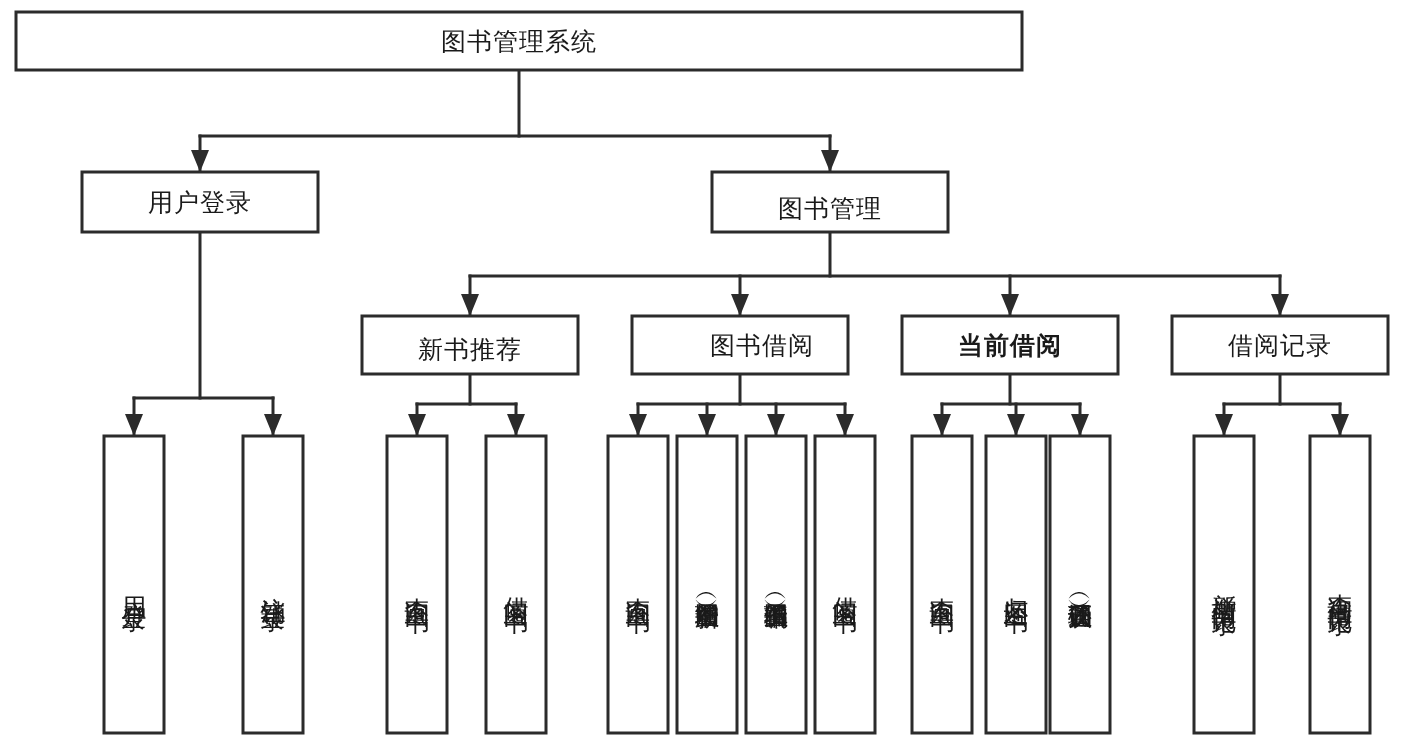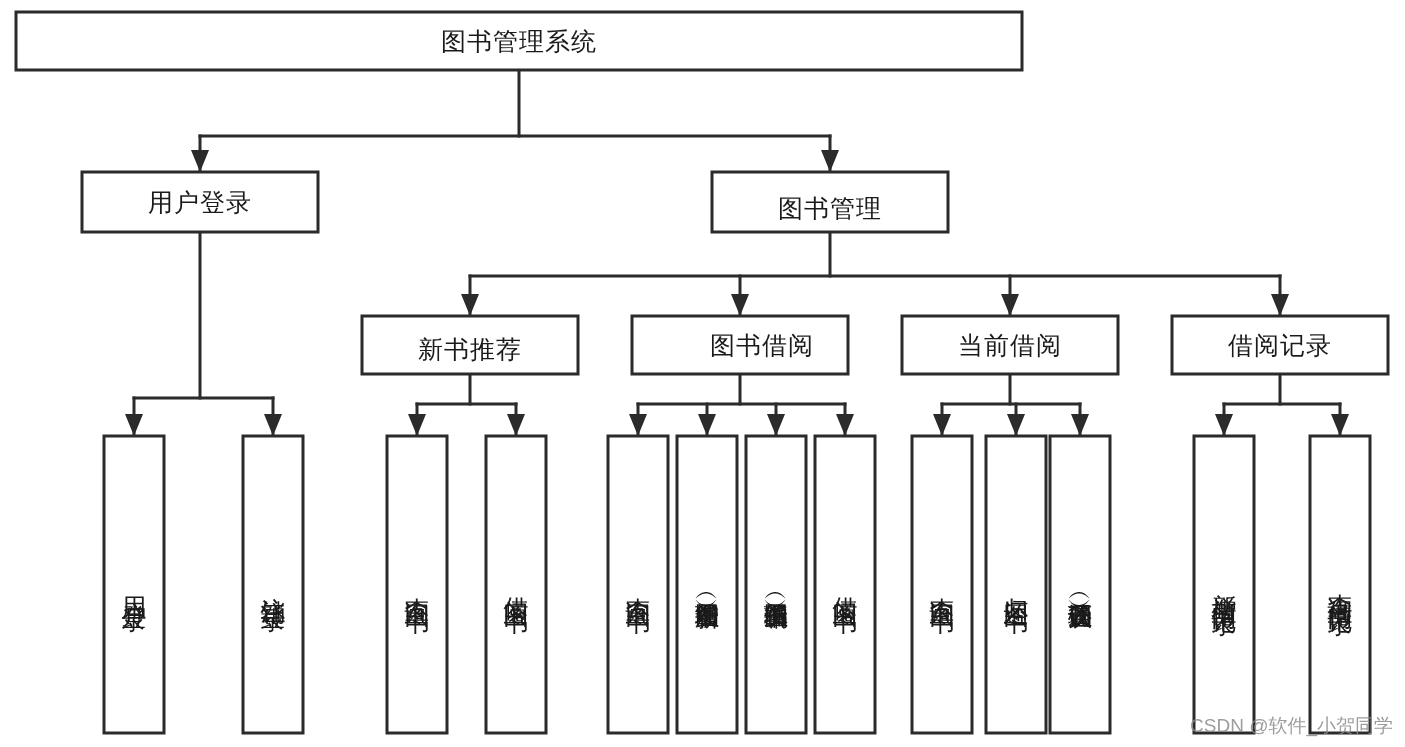--- a/index.html
+++ b/index.html
@@ -181,21 +181,21 @@
       </div>
       <div class="vtext-wrap" style="left: 243px; top: 436px; width: 60px; height: 297px;">
         <span class="vtext">注销登录</span>
       </div>
       <div class="htext-wrap" style="left: 362px; top: 316px; width: 216px; height: 67px;">
         <span class="htext">新书推荐</span>
       </div>
       <div class="htext-wrap" style="left: 632px; top: 316px; width: 260px; height: 58px;">
         <span class="htext">图书借阅</span>
       </div>
-      <div class="htext-wrap" style="left: 902px; top: 316px; width: 216px; height: 58px;">
+      <div class="htext-wrap" style="left: 902px; top: 316px; width: 216px; height: 58px; font-weight: bold;">
         <span class="htext">当前借阅</span>
       </div>
       <div class="htext-wrap" style="left: 1172px; top: 316px; width: 216px; height: 58px;">
         <span class="htext">借阅记录</span>
       </div>
       <div class="vtext-wrap" style="left: 387px; top: 436px; width: 60px; height: 297px;">
         <span class="vtext">查询图书</span>
       </div>
       <div class="vtext-wrap" style="left: 486px; top: 436px; width: 60px; height: 297px;">
         <span class="vtext">借阅图书</span>
@@ -222,14 +222,13 @@
         <span class="vtext" style="font-size: 24px; letter-spacing: 0px;">确认归还（管理员）</span>
       </div>
       <div class="vtext-wrap" style="left: 1194px; top: 436px; width: 60px; height: 297px;">
         <span class="vtext">新增借阅记录</span>
       </div>
       <div class="vtext-wrap" style="left: 1310px; top: 436px; width: 60px; height: 297px;">
         <span class="vtext">查询借阅记录</span>
       </div>
     </div>
 
-  <div class="watermark">CSDN @软件_小贺同学</div>
 </div>
 
 </body></html>

